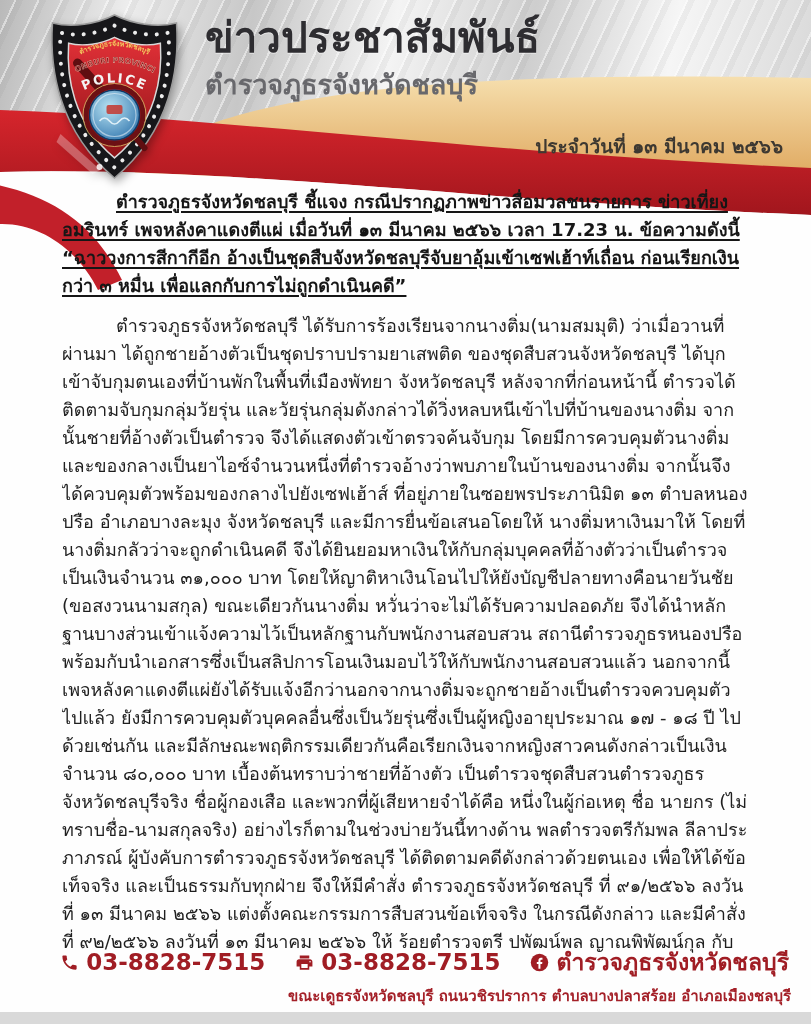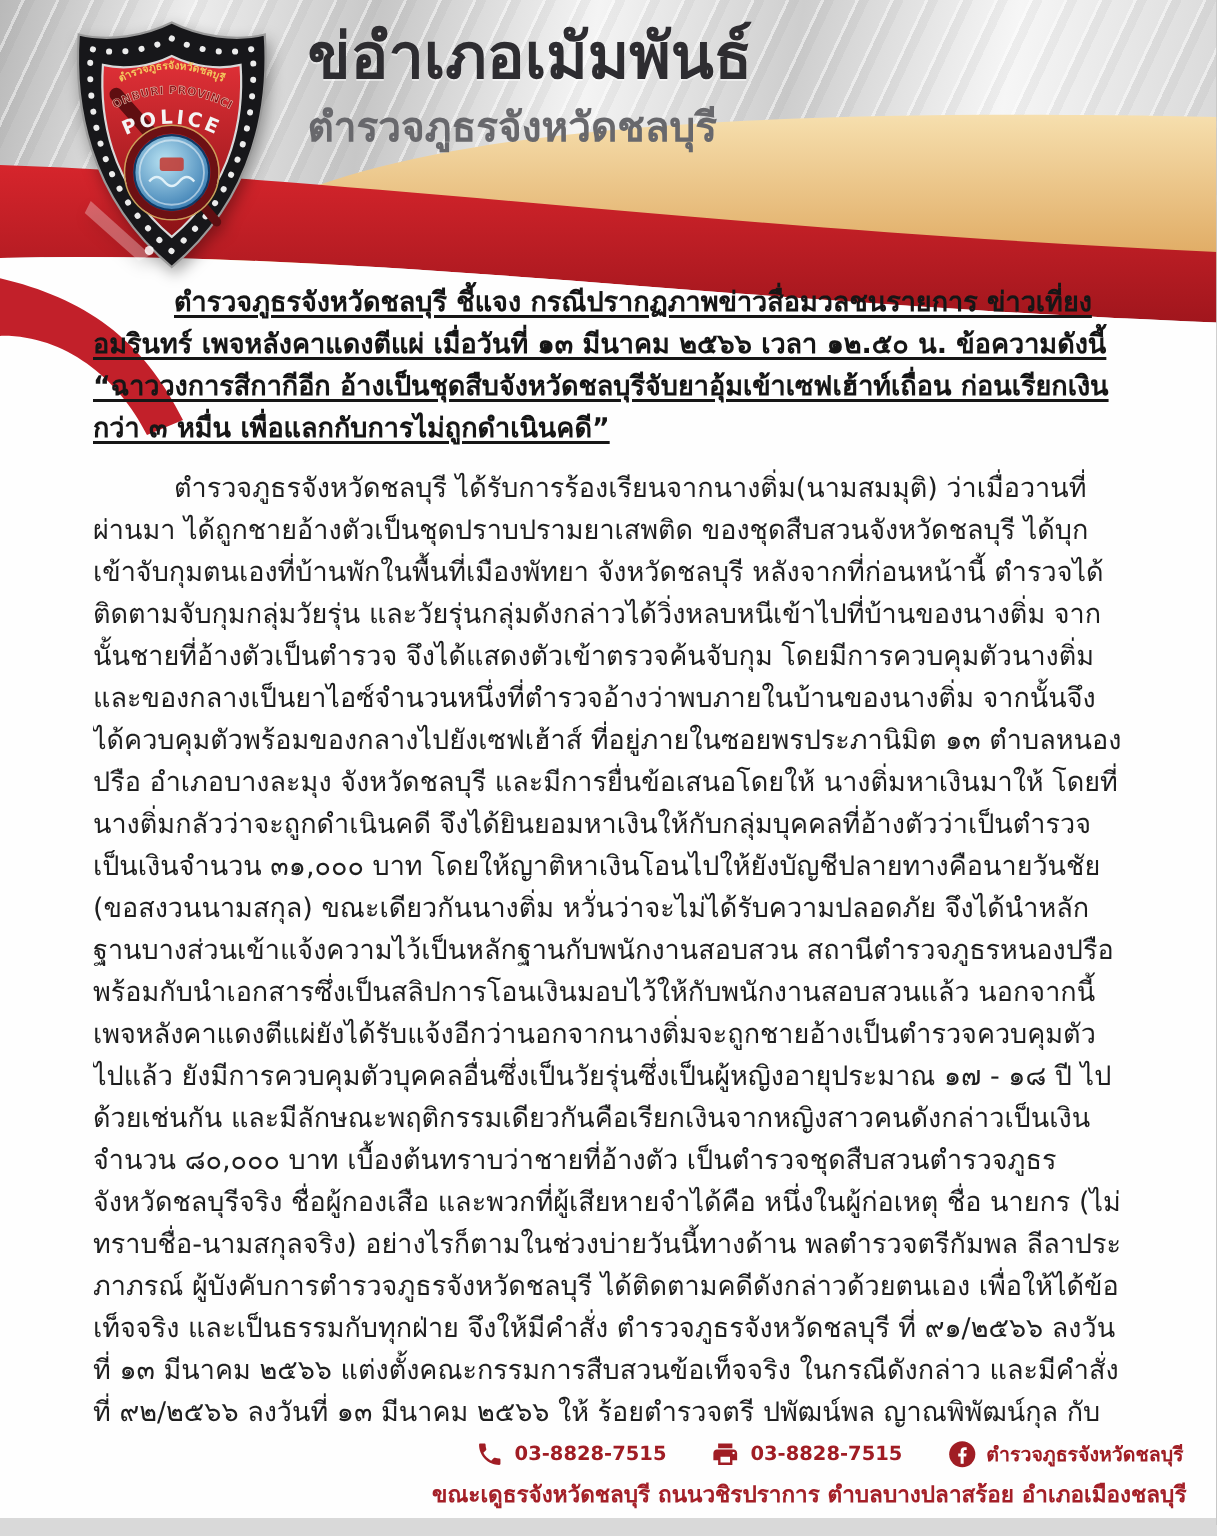--- a/index.html
+++ b/index.html
@@ -35,21 +35,21 @@
   }
   .doc p { margin:0 0 12px; text-indent:54px; }
   .doc p.headline {
     font-weight:bold; color:#161616;
     text-decoration:underline; text-decoration-thickness:1.5px; text-underline-offset:3px;
   }
   
   .footer { position:absolute; left:0; right:0; bottom:16px; }
   .contact-row {
     display:flex; justify-content:flex-end; align-items:center; gap:30px;
-    padding-right:22px; color:#a01d24; font-weight:bold; font-size:13px;
+    padding-right:22px; color:#a01d24; font-weight:bold; font-size:23px;
   }
   .contact { display:flex; align-items:center; gap:7px; }
   .contact .ic { width:19px; height:19px; display:block; }
   .address {
     text-align:right; padding-right:20px; margin-top:4px;
     color:#a42028; font-size:15px; font-weight:600;
   }
   .bottom-strip { position:absolute; left:0; right:0; bottom:0; height:12px; background:#d9d9d9; }
 </style>
 </head>
@@ -111,27 +111,28 @@
       </text>
       <text font-size="13" fill="#f4f4f4" font-weight="bold" letter-spacing="2">
         <textPath href="#arcPol" startOffset="50%" text-anchor="middle">POLICE</textPath>
       </text>
       <path d="M16 122 L56 158 L48 162 L12 130 Z" fill="#ffffff" opacity="0.3"></path>
       <circle cx="55" cy="155" r="3" fill="#ffffff" opacity="0.85"></circle>
     </svg>
   </div>
 
   <div class="title-block">
-    <h1>ข่อำเภอเมัมพันธ์</h1>
+    <h1>ข่าวประชาสัมพันธ์</h1>
     <div class="subtitle">ตำรวจภูธรจังหวัดชลบุรี</div>
   </div>
 
+  <div class="date-line">ประจำวันที่ ๑๓ มีนาคม ๒๕๖๖</div>
 
   <main class="doc">
-    <p class="headline">ตำรวจภูธรจังหวัดชลบุรี ชี้แจง กรณีปรากฏภาพข่าวสื่อมวลชนรายการ ข่าวเที่ยงอมรินทร์ เพจหลังคาแดงตีแผ่ เมื่อวันที่ ๑๓ มีนาคม ๒๕๖๖ เวลา ๑๒.๕๐ น. ข้อความดังนี้ “ฉาววงการสีกากีอีก อ้างเป็นชุดสืบจังหวัดชลบุรีจับยาอุ้มเข้าเซฟเฮ้าท์เถื่อน ก่อนเรียกเงินกว่า ๓ หมื่น เพื่อแลกกับการไม่ถูกดำเนินคดี”</p>
+    <p class="headline">ตำรวจภูธรจังหวัดชลบุรี ชี้แจง กรณีปรากฏภาพข่าวสื่อมวลชนรายการ ข่าวเที่ยงอมรินทร์ เพจหลังคาแดงตีแผ่ เมื่อวันที่ ๑๓ มีนาคม ๒๕๖๖ เวลา 17.23 น. ข้อความดังนี้ “ฉาววงการสีกากีอีก อ้างเป็นชุดสืบจังหวัดชลบุรีจับยาอุ้มเข้าเซฟเฮ้าท์เถื่อน ก่อนเรียกเงินกว่า ๓ หมื่น เพื่อแลกกับการไม่ถูกดำเนินคดี”</p>
     <p>ตำรวจภูธรจังหวัดชลบุรี ได้รับการร้องเรียนจากนางติ่ม(นามสมมุติ) ว่าเมื่อวานที่ผ่านมา ได้ถูกชายอ้างตัวเป็นชุดปราบปรามยาเสพติด ของชุดสืบสวนจังหวัดชลบุรี ได้บุกเข้าจับกุมตนเองที่บ้านพักในพื้นที่เมืองพัทยา จังหวัดชลบุรี หลังจากที่ก่อนหน้านี้ ตำรวจได้ติดตามจับกุมกลุ่มวัยรุ่น และวัยรุ่นกลุ่มดังกล่าวได้วิ่งหลบหนีเข้าไปที่บ้านของนางติ่ม จากนั้นชายที่อ้างตัวเป็นตำรวจ จึงได้แสดงตัวเข้าตรวจค้นจับกุม โดยมีการควบคุมตัวนางติ่ม และของกลางเป็นยาไอซ์จำนวนหนึ่งที่ตำรวจอ้างว่าพบภายในบ้านของนางติ่ม จากนั้นจึงได้ควบคุมตัวพร้อมของกลางไปยังเซฟเฮ้าส์ ที่อยู่ภายในซอยพรประภานิมิต ๑๓ ตำบลหนองปรือ อำเภอบางละมุง จังหวัดชลบุรี และมีการยื่นข้อเสนอโดยให้ นางติ่มหาเงินมาให้ โดยที่นางติ่มกลัวว่าจะถูกดำเนินคดี จึงได้ยินยอมหาเงินให้กับกลุ่มบุคคลที่อ้างตัวว่าเป็นตำรวจ เป็นเงินจำนวน ๓๑,๐๐๐ บาท โดยให้ญาติหาเงินโอนไปให้ยังบัญชีปลายทางคือนายวันชัย (ขอสงวนนามสกุล) ขณะเดียวกันนางติ่ม หวั่นว่าจะไม่ได้รับความปลอดภัย จึงได้นำหลักฐานบางส่วนเข้าแจ้งความไว้เป็นหลักฐานกับพนักงานสอบสวน สถานีตำรวจภูธรหนองปรือ พร้อมกับนำเอกสารซึ่งเป็นสลิปการโอนเงินมอบไว้ให้กับพนักงานสอบสวนแล้ว นอกจากนี้ เพจหลังคาแดงตีแผ่ยังได้รับแจ้งอีกว่านอกจากนางติ่มจะถูกชายอ้างเป็นตำรวจควบคุมตัวไปแล้ว ยังมีการควบคุมตัวบุคคลอื่นซึ่งเป็นวัยรุ่นซึ่งเป็นผู้หญิงอายุประมาณ ๑๗ - ๑๘ ปี ไปด้วยเช่นกัน และมีลักษณะพฤติกรรมเดียวกันคือเรียกเงินจากหญิงสาวคนดังกล่าวเป็นเงินจำนวน ๘๐,๐๐๐ บาท เบื้องต้นทราบว่าชายที่อ้างตัว เป็นตำรวจชุดสืบสวนตำรวจภูธรจังหวัดชลบุรีจริง ชื่อผู้กองเสือ และพวกที่ผู้เสียหายจำได้คือ หนึ่งในผู้ก่อเหตุ ชื่อ นายกร (ไม่ทราบชื่อ-นามสกุลจริง) อย่างไรก็ตามในช่วงบ่ายวันนี้ทางด้าน พลตำรวจตรีกัมพล ลีลาประภาภรณ์ ผู้บังคับการตำรวจภูธรจังหวัดชลบุรี ได้ติดตามคดีดังกล่าวด้วยตนเอง เพื่อให้ได้ข้อเท็จจริง และเป็นธรรมกับทุกฝ่าย จึงให้มีคำสั่ง ตำรวจภูธรจังหวัดชลบุรี ที่ ๙๑/๒๕๖๖ ลงวันที่ ๑๓ มีนาคม ๒๕๖๖ แต่งตั้งคณะกรรมการสืบสวนข้อเท็จจริง ในกรณีดังกล่าว และมีคำสั่งที่ ๙๒/๒๕๖๖ ลงวันที่ ๑๓ มีนาคม ๒๕๖๖ ให้ ร้อยตำรวจตรี ปพัฒน์พล ญาณพิพัฒน์กุล กับพวกจำนวน ๕ นาย ไปปฏิบัติราชการ ณ ศูนย์ปฏิบัติการตำรวจภูธรจังหวัดชลบุรี โดยขาดจากการปฏิบัติหน้าที่ตำแหน่งเดิมแล้ว ผลเป็นประการใดจักได้รายงานความคืบหน้าให้ทราบ</p>
 
   </main>
 
   <footer class="footer">
     <div class="contact-row">
       <span class="contact">
         <svg class="ic" viewBox="0 0 24 24">
           <path fill="#a01d24" d="M6.62 10.79c1.44 2.83 3.76 5.14 6.59 6.59l2.2-2.2c.27-.27.67-.36 1.02-.24 1.12.37 2.33.57 3.57.57.55 0 1 .45 1 1V20c0 .55-.45 1-1 1-9.39 0-17-7.61-17-17 0-.55.45-1 1-1h3.5c.55 0 1 .45 1 1 0 1.25.2 2.45.57 3.57.11.35.03.74-.25 1.02l-2.2 2.2z"></path>
         </svg>

